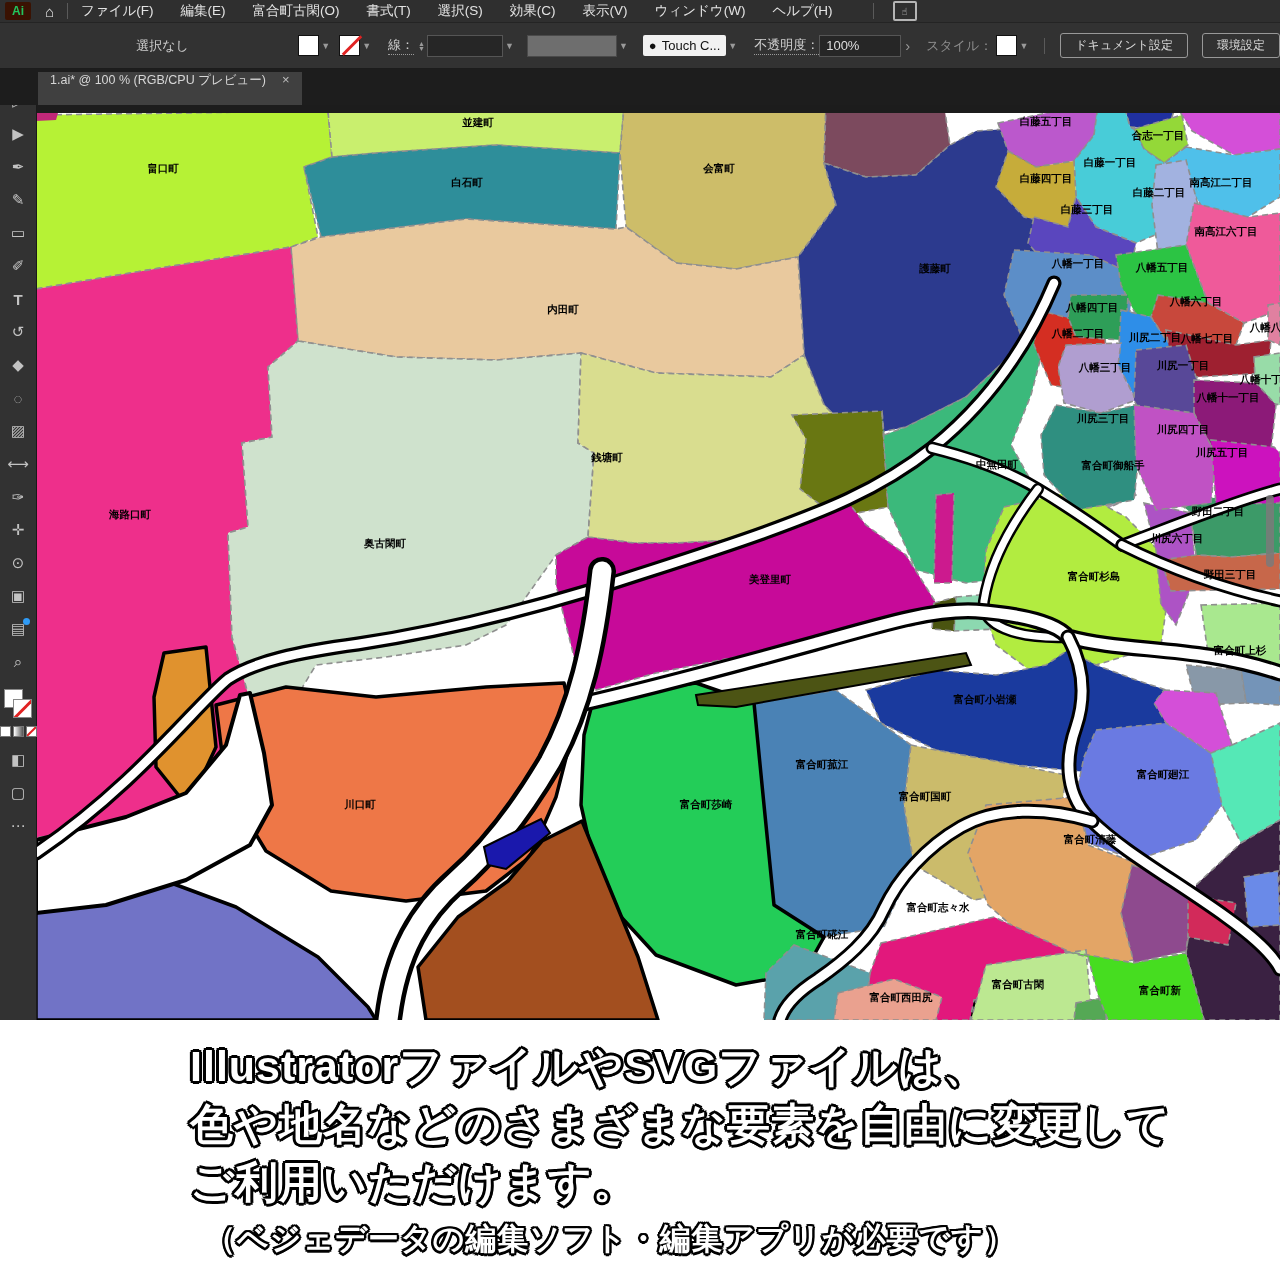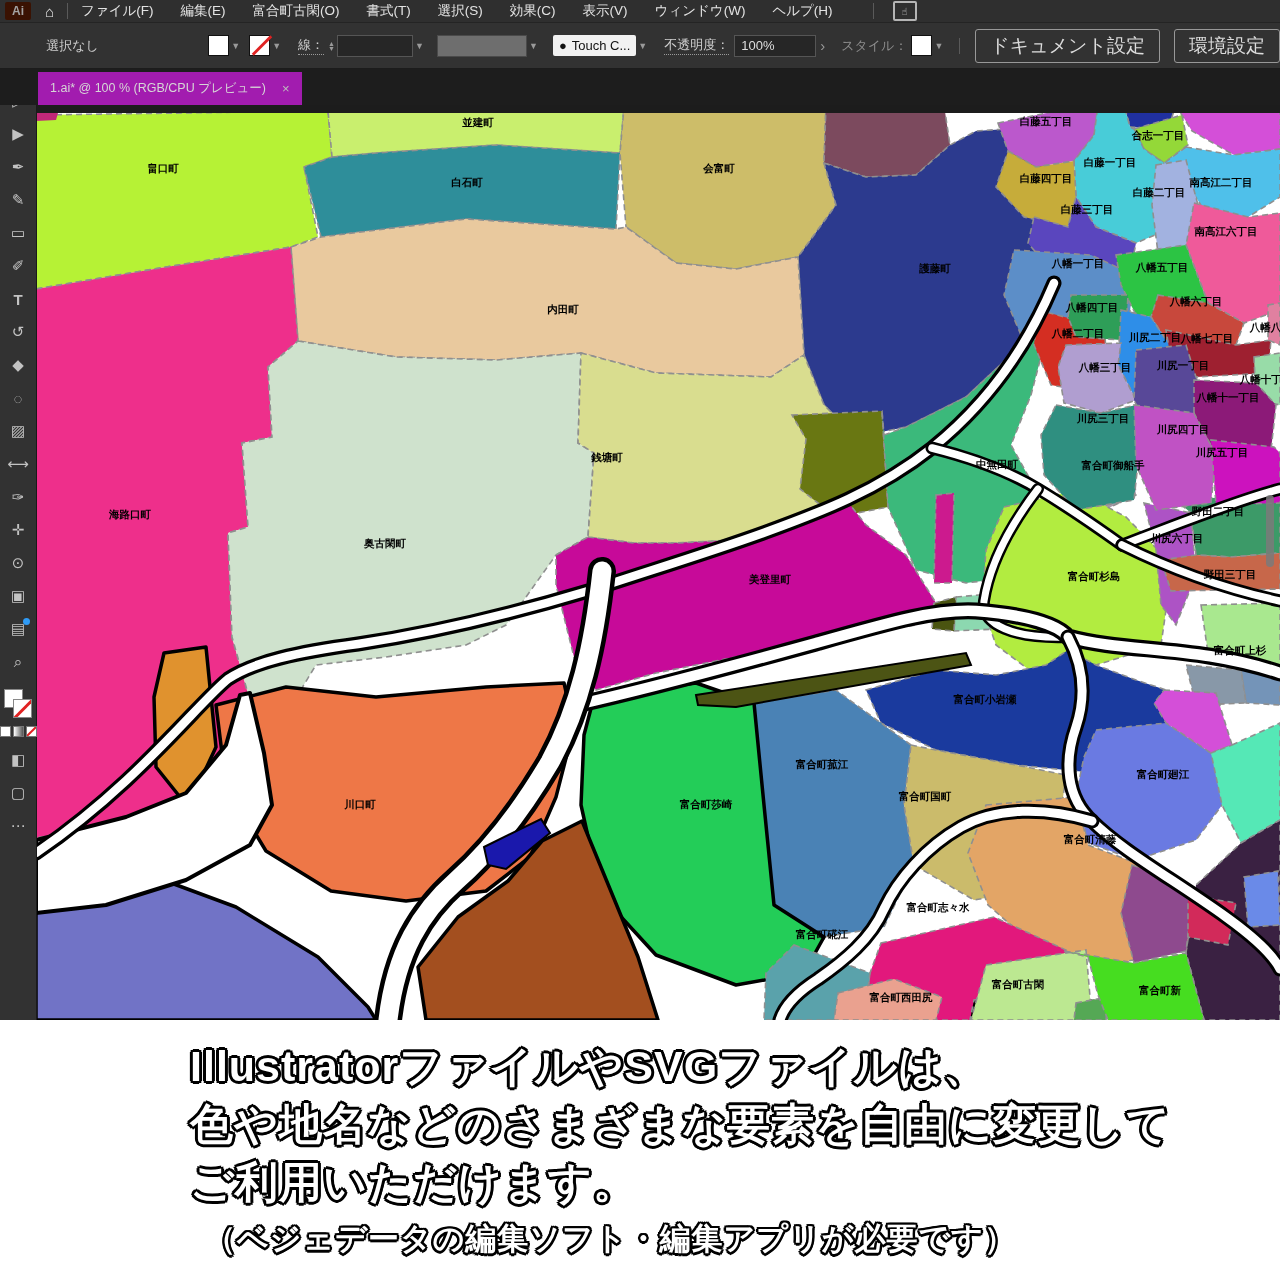--- a/index.html
+++ b/index.html
@@ -1,19 +1,19 @@
 <!DOCTYPE html>
 <html><head>
 <meta charset="utf-8">
 <style>
   html,body{margin:0;padding:0;width:1280px;height:1280px;overflow:hidden;background:#fff;
     font-family:"Liberation Sans","DejaVu Sans",sans-serif;}
   .menubar{position:absolute;left:0;top:0;width:1280px;height:22px;background:#2f2f2f;
     display:flex;align-items:center;color:#e3e3e3;font-size:13.5px;z-index:30;}
-  .ai-logo{width:26px;height:18px;margin-left:5px;background:#3a1202;color:#a3a3a3;font-weight:bold;
+  .ai-logo{width:26px;height:18px;margin-left:5px;background:#3a1202;color:#22c55e;font-weight:bold;
     font-size:12px;display:flex;align-items:center;justify-content:center;border-radius:2px;}
   .home-ic{margin-left:14px;font-size:15px;color:#ececec;}
   .vsep{width:1px;height:16px;background:#5a5a5a;margin:0 13px;}
   .menu-item{margin-right:27px;white-space:nowrap;cursor:default;}
   .ws-ic{width:20px;height:16px;border:2px solid #b5b5b5;border-radius:2px;display:flex;
     align-items:center;justify-content:center;font-size:10px;color:#d8d8d8;margin-left:6px;}
   .ctrlbar{position:absolute;left:0;top:22px;width:1280px;height:45px;background:#323232;
     border-top:1px solid #242424;border-bottom:1px solid #1c1c1c;display:flex;align-items:center;
     color:#cfcfcf;font-size:13px;z-index:30;justify-content:flex-end;}
   .ctrl-label{color:#cfcfcf;}
@@ -22,24 +22,24 @@
   .none-slash:after{content:"";position:absolute;left:-1px;top:8px;width:26px;height:3px;
     background:#e02222;transform:rotate(-45deg);}
   .caret{color:#9a9a9a;font-size:9px;margin:0 3px 0 2px;}
   .stepper{display:flex;flex-direction:column;color:#9a9a9a;font-size:7px;line-height:5px;margin-right:2px;}
   .field-dark{background:#262626;border:1px solid #555;height:20px;display:flex;align-items:center;
     padding:0 6px;color:#dedede;}
   .brush-dd{width:88px;height:20px;background:#6e6e6e;border:1px solid #4a4a4a;}
   .touch-dd{background:#f1f1f1;color:#111;height:21px;display:flex;align-items:center;
     padding:0 6px;border-radius:2px;font-size:13px;}
   .panel-btn{border:1px solid #989898;border-radius:3px;padding:3px 14px;color:#dcdcdc;
-    font-size:19px;margin-left:14px;background:transparent;}
+    font-size:12px;margin-left:14px;background:transparent;}
   .tabstrip{position:absolute;left:0;top:67px;width:1280px;height:38px;background:#1d1d1d;z-index:25;}
-  .doc-tab{position:absolute;left:38px;top:5px;height:33px;background:#a21caf;color:#d6d6d6;
-    font-size:12.5px;display:flex;align-items:center;padding:0 12px;}
+  .doc-tab{position:absolute;left:38px;top:5px;height:33px;background:#404040;color:#d6d6d6;
+    font-size:12.5px;display:flex;padding:0 12px;}
   .tab-close{margin-left:16px;color:#bdbdbd;font-size:13px;}
   .toolbar{position:absolute;left:0;top:67px;width:36px;height:953px;background:#323232;
     border-right:1px solid #1a1a1a;z-index:20;display:flex;flex-direction:column;align-items:center;}
   .tb-dots{color:#6f6f6f;font-size:7px;letter-spacing:1px;margin:4px 0 8px 0;}
   .tool{width:30px;height:30px;display:flex;align-items:center;justify-content:center;
     color:#c3c3c3;font-size:15px;position:relative;margin-bottom:3px;}
   .tool .bluedot{position:absolute;right:3px;top:4px;width:7px;height:7px;border-radius:50%;
     background:#2f9bf6;}
   .fsblock{position:relative;width:30px;height:32px;margin:8px 0 6px 0;}
   .fs-fill{position:absolute;left:1px;top:1px;width:17px;height:17px;background:#fff;border:1px solid #888;}
@@ -98,21 +98,21 @@
   <span class="field-dark" style="width:62px;"></span>
   <span class="caret">▼</span>
   <span class="brush-dd" style="margin-left:10px;"></span>
   <span class="caret">▼</span>
   <span class="touch-dd" style="margin-left:12px;">
     <span style="margin-right:5px;">●</span>
     <span>Touch C...</span>
   </span>
   <span class="caret">▼</span>
   <span class="ctrl-label dotted-u" style="margin-left:14px;">不透明度：</span>
-  <span class="field-dark" style="width:68px;margin-left:5px;">100%</span>
+  <span class="field-dark" style="width:68px;">100%</span>
   <span style="color:#9a9a9a;font-size:15px;margin:0 4px;">›</span>
   <span class="ctrl-label" style="margin-left:12px;color:#8d8d8d;">スタイル：</span>
   <span class="swatch" style="margin-left:4px;"></span>
   <span class="caret">▼</span>
   <div class="vsep"></div>
   <button class="panel-btn" style="margin-left:2px;">ドキュメント設定</button>
   <button class="panel-btn">環境設定</button>
 </div>
 
 <div class="tabstrip">

